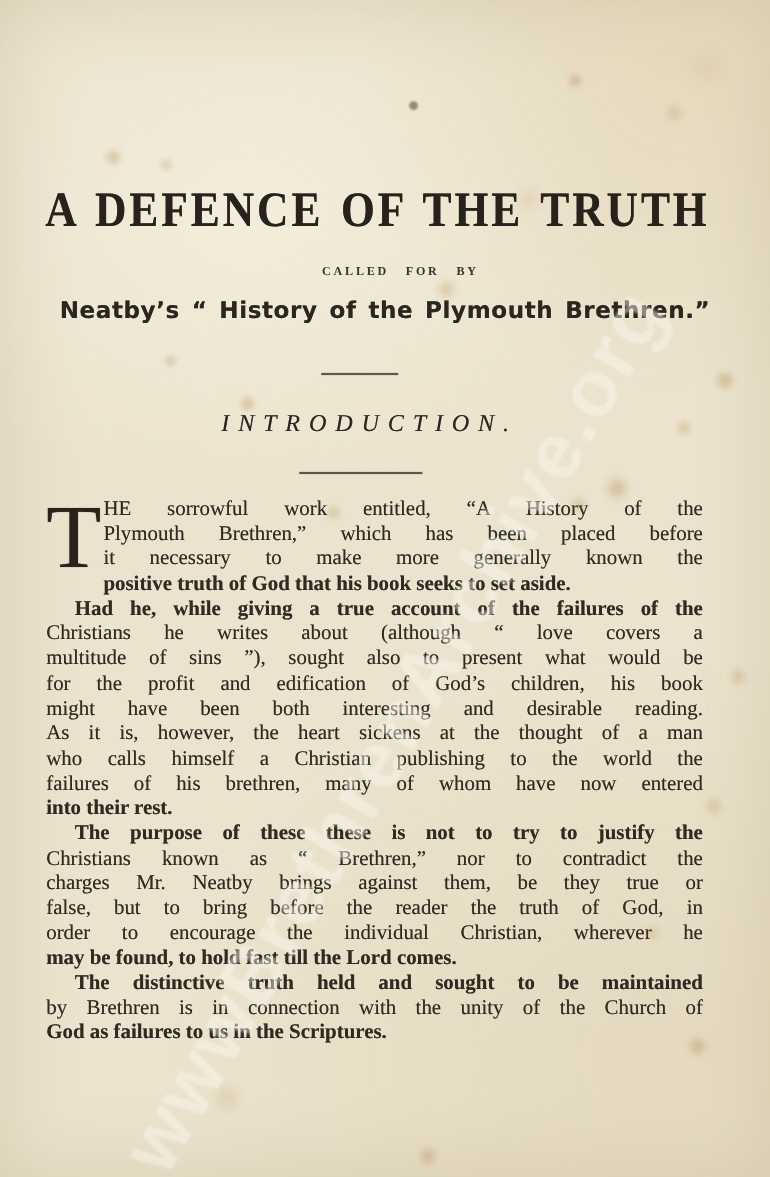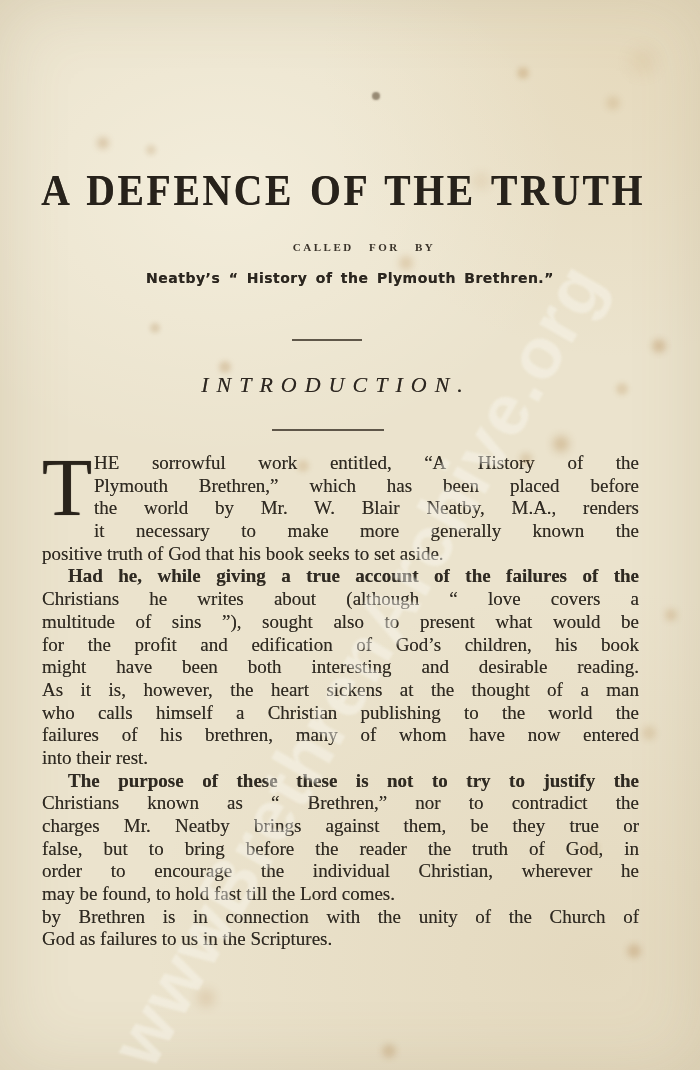--- a/index.html
+++ b/index.html
@@ -30,21 +30,21 @@
   #called-line{
     top:241px;
     font-size:11px;font-weight:bold;
     letter-spacing:2.5px;word-spacing:10px;
     color:#3a332a;
     margin-left:28px;
   }
   #sub-title{
     top:270px;
     font-family:"DejaVu Sans", sans-serif;
-    font-size:14px;font-weight:bold;
+    font-size:21px;font-weight:bold;
     letter-spacing:.5px;word-spacing:3px;
     color:#2b261f;
     text-shadow:0 0 .5px rgba(40,34,26,.6);
   }
   .rule{position:absolute;height:0;border-top:2px solid #453d31;opacity:.85;}
   #rule-1{top:339px;left:292px;width:70px;}
   #rule-2{top:429px;left:272px;width:112px;}
   #section-heading{
     top:372px; padding-right:28px;
     font-size:22px;font-style:italic;font-weight:normal;
@@ -57,21 +57,21 @@
     position:absolute;left:42px;top:452px;width:597px;
     font-size:19px;
     text-shadow:0 0 .5px rgba(42,36,28,.55);
   }
   .para{margin:0;}
   .tline{
     height:22.7px;line-height:22.7px;
     text-align:justify;text-align-last:justify;
     white-space:nowrap;
   }
-  .tline.lastline{text-align-last:left;}
+  .tline.lastline{text-align-last:left;font-weight:bold;}
   .tline.indent{padding-left:26px;font-weight:bold;}
   .dropcap{
     float:left;
     width:52px;height:90px;
     font-size:82px;line-height:72px;
     font-weight:normal;
     color:#29231b;
     text-shadow:0 0 .8px rgba(40,34,26,.8);
   }
   
@@ -128,21 +128,20 @@
 
   <div class="hdr" id="section-heading">INTRODUCTION.</div>
 
   <div class="rule" id="rule-2"></div>
 
   <div id="body-text">
       <div class="para">
         <div class="dropcap">T</div>
         <div class="tline">HE sorrowful work entitled, “A History of the</div>
         <div class="tline">Plymouth Brethren,” which has been placed before</div>
-        <div class="tline">the world by Mr. W. Blair Neatby, M.A., renders</div>
         <div class="tline">it necessary to make more generally known the</div>
         <div class="tline lastline">positive truth of God that his book seeks to set aside.</div>
       </div>
       <div class="para">
         <div class="tline indent">Had he, while giving a true account of the failures of the</div>
         <div class="tline">Christians he writes about (although “ love covers a</div>
         <div class="tline">multitude of sins ”), sought also to present what would be</div>
         <div class="tline">for the profit and edification of God’s children, his book</div>
         <div class="tline">might have been both interesting and desirable reading.</div>
         <div class="tline">As it is, however, the heart sickens at the thought of a man</div>
@@ -152,20 +151,21 @@
       </div>
       <div class="para">
         <div class="tline indent">The purpose of these these is not to try to justify the</div>
         <div class="tline">Christians known as “ Brethren,” nor to contradict the</div>
         <div class="tline">charges Mr. Neatby brings against them, be they true or</div>
         <div class="tline">false, but to bring before the reader the truth of God, in</div>
         <div class="tline">order to encourage the individual Christian, wherever he</div>
         <div class="tline lastline">may be found, to hold fast till the Lord comes.</div>
       </div>
       <div class="para">
+        <div class="tline indent">The distinctive truth held and sought to be maintained</div>
         <div class="tline">by Brethren is in connection with the unity of the Church of</div>
         <div class="tline lastline">God as failures to us in the Scriptures.</div>
       </div>
     </div>
 
   <div id="foxing-stains"></div>
 
   <div id="watermark">wwwBrethrenArchive.org</div>
 
 </div>

